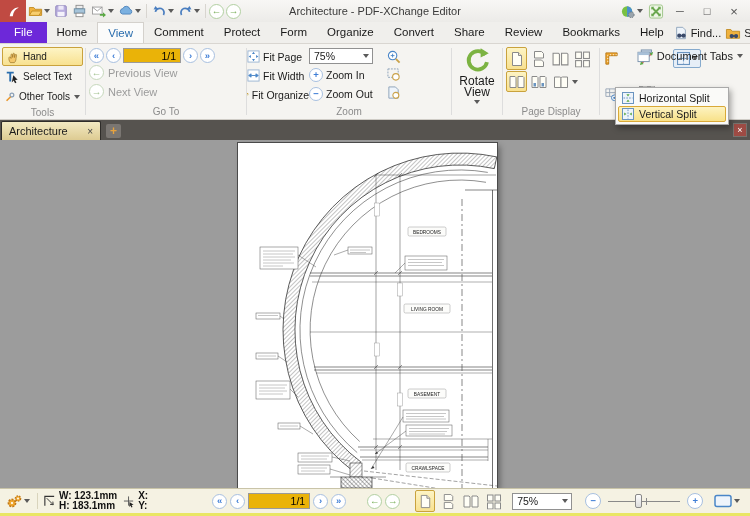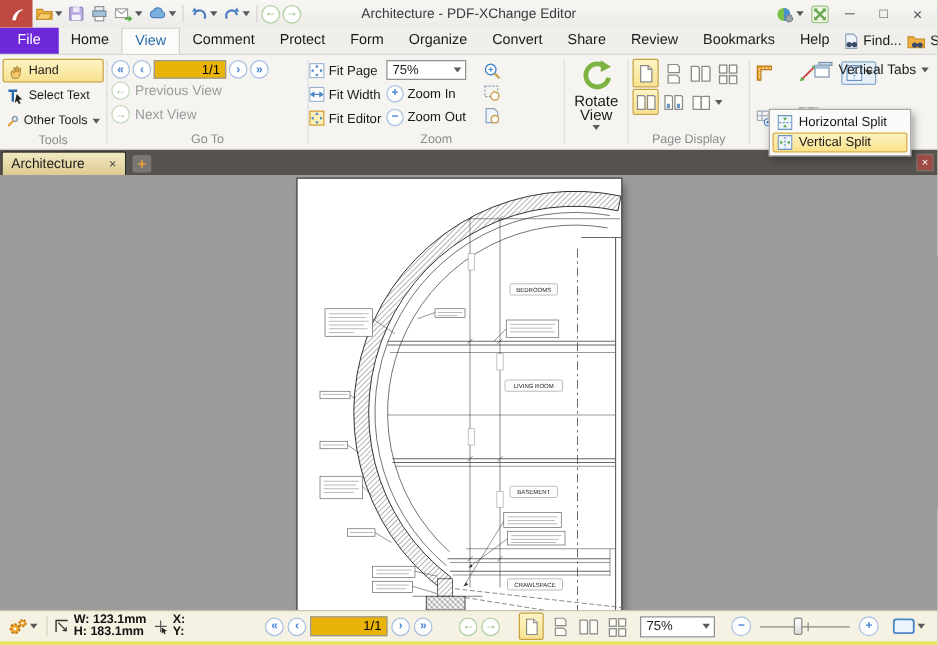--- a/index.html
+++ b/index.html
@@ -333,21 +333,21 @@
                 <rect x="1" y="1" width="12" height="12" fill="#fff" stroke="#9ab4d2"></rect>
                 <path d="M1.8 7 l2.6-1.8 v3.6z M12.2 7 l-2.6-1.8 v3.6z M4.5 7 h5" fill="#4a86c8" stroke="#4a86c8"></path>
               </svg>
             <span>Fit Width</span>
           </div>
           <div class="zitem">
             <svg width="13" height="13" viewBox="0 0 14 14">
                 <rect x="1" y="1" width="12" height="12" fill="#fdf0b8" stroke="#d09a28"></rect>
                 <path d="M7 1.8 l1.6 2.4 h-3.2z M7 12.2 l1.6-2.4 h-3.2z M1.8 7 l2.4-1.6 v3.2z M12.2 7 l-2.4-1.6 v3.2z" fill="#4a86c8"></path>
               </svg>
-            <span>Fit Editor</span>
+            <span>Fit Organize</span>
           </div>
         </div>
         <div style="width:76px;display:flex;flex-direction:column">
           <div class="zcombo">
             <span>75%</span>
             <span class="dar"></span>
           </div>
           <div class="zitem" style="margin-top:1px">
             <span class="cir" style="width:14px;height:14px">+</span>
             <span>Zoom In</span>
@@ -499,21 +499,21 @@
       </div>
       <div class="rlabel"></div>
     </div>
 
     <div class="doctabs">
       <svg width="16" height="14" viewBox="0 0 17 15">
           <rect x="4.5" y="1" width="11" height="2.5" fill="#c8d8e8" stroke="#7a92ac"></rect>
           <rect x="1" y="3.5" width="12" height="10" fill="#fff" stroke="#7a92ac"></rect>
           <rect x="1" y="3.5" width="12" height="3" fill="#a8c0d8"></rect>
         </svg>
-      <span>Vertical Tabs</span>
+      <span>Document Tabs</span>
       <span class="dar"></span>
     </div>
   </div>
 
   <div class="split-menu">
     <div class="smi">
       <svg width="12" height="12" viewBox="0 0 12 12">
           <use href="#s-hsplit"></use>
         </svg>
       <span>Horizontal Split</span>

